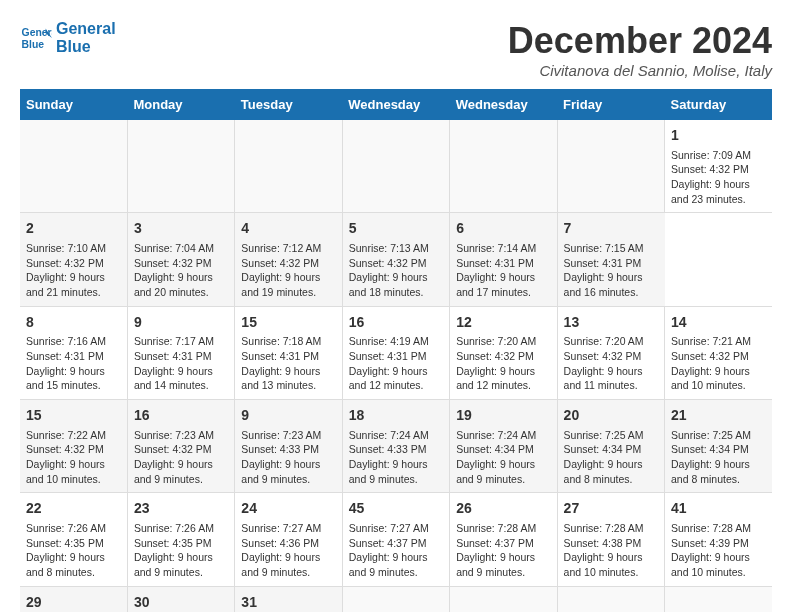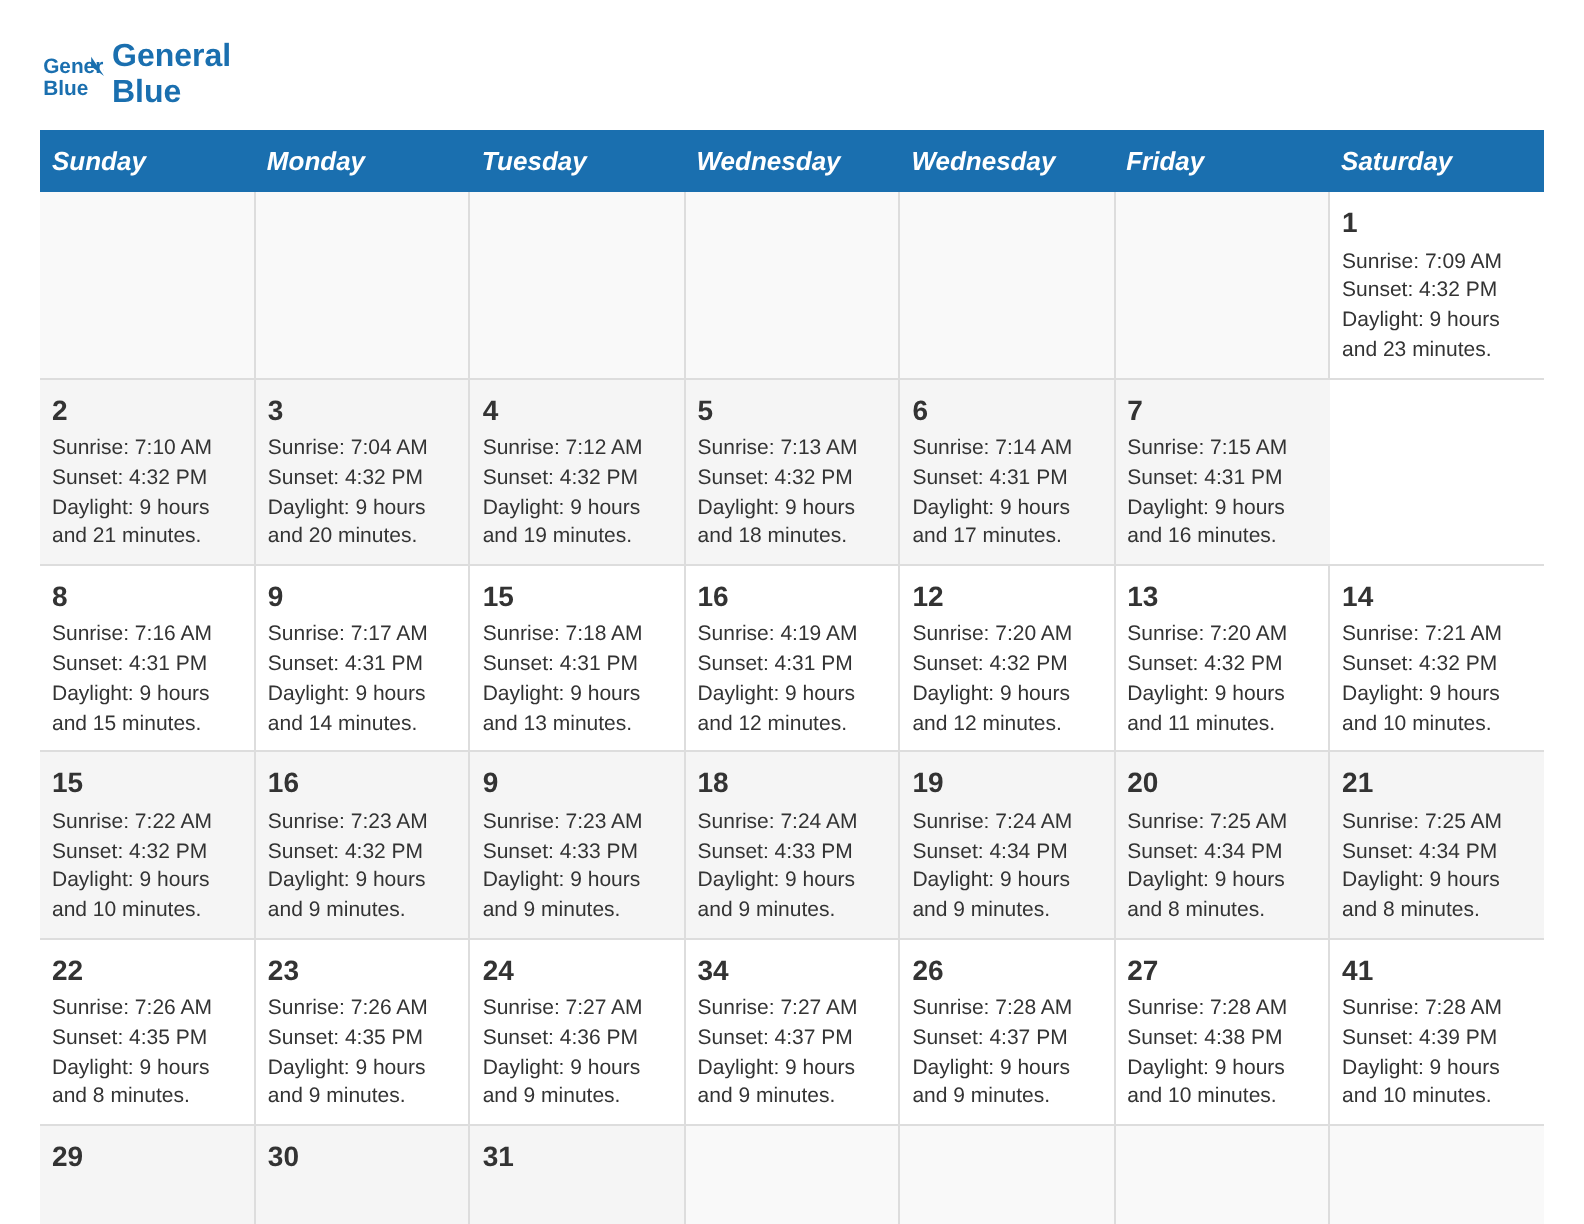--- a/index.html
+++ b/index.html
@@ -43,21 +43,20 @@
       border-collapse: collapse;
       font-size: 11px;
     }
     thead th {
       background-color: #1a6faf;
       color: #fff;
       padding: 8px 6px;
       text-align: left;
       font-size: 13px;
       font-weight: bold;
-      font-style: italic;
     }
     tbody tr {
       border-bottom: 1px solid #ddd;
     }
     tbody tr:nth-child(odd) {
       background: #fff;
     }
     tbody tr:nth-child(even) {
       background: #f5f5f5;
     }
@@ -90,20 +89,24 @@
     <svg class="logo-icon" viewBox="0 0 40 40" xmlns="http://www.w3.org/2000/svg">
       <text x="2" y="18" font-size="13" font-weight="bold" fill="#1a6faf">General</text>
       <text x="2" y="32" font-size="13" font-weight="bold" fill="#1a6faf">Blue</text>
       <polygon points="32,8 40,20 32,14" fill="#1a6faf"></polygon>
     </svg>
     <div style="display:flex;flex-direction:column;line-height:1.1;">
       <span style="font-size:16px;font-weight:bold;color:#1a6faf;">General</span>
       <span style="font-size:16px;font-weight:bold;color:#1a6faf;">Blue</span>
     </div>
   </div>
+  <div class="title-area">
+    <div class="month-title">December 2024</div>
+    <div class="location">Civitanova del Sannio, Molise, Italy</div>
+  </div>
 </div>
 
 <table>
   <thead>
     <tr id="header-row">
         <th>Sunday</th>
         <th>Monday</th>
         <th>Tuesday</th>
         <th>Wednesday</th>
         <th>Wednesday</th>
@@ -265,21 +268,21 @@
         <span>Sunset: 4:35 PM</span><br>
         <span>Daylight: 9 hours and 9 minutes.</span>
       </td>
         <td>
         <span class="day-num">24</span>
         <span>Sunrise: 7:27 AM</span><br>
         <span>Sunset: 4:36 PM</span><br>
         <span>Daylight: 9 hours and 9 minutes.</span>
       </td>
         <td>
-        <span class="day-num">34</span>
+        <span class="day-num">45</span>
         <span>Sunrise: 7:27 AM</span><br>
         <span>Sunset: 4:37 PM</span><br>
         <span>Daylight: 9 hours and 9 minutes.</span>
       </td>
         <td>
         <span class="day-num">26</span>
         <span>Sunrise: 7:28 AM</span><br>
         <span>Sunset: 4:37 PM</span><br>
         <span>Daylight: 9 hours and 9 minutes.</span>
       </td>

